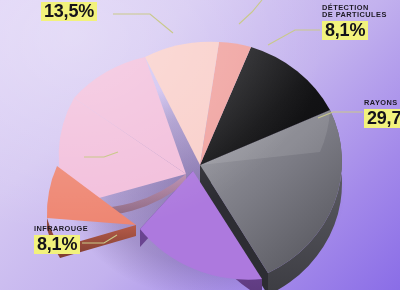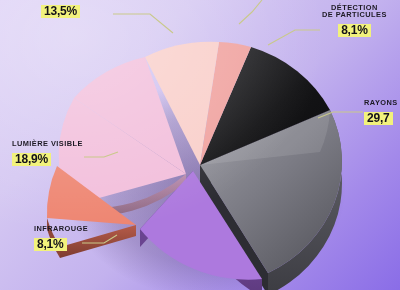--- a/index.html
+++ b/index.html
@@ -46,28 +46,28 @@
     color: #1d1a24;
     margin-bottom: 2.5px;
   }
   .callout .cat .ln {
     display: block;
   }
   .callout .val {
     display: inline-block;
     background: #f2f27c;
     color: #14121a;
-    font-size: 12px;
+    font-size: 18px;
     font-weight: bold;
     letter-spacing: -0.2px;
     padding: 0px 3px 1px 3px;
   }
   
   #lbl-ultraviolet { left: 41px; top: 2px; }
-  #lbl-detection   { left: 322px; top: 4px; text-align: center; }
+  #lbl-detection   { left: 322px; top: 4px; }
   #lbl-rayons      { left: 364px; top: 99px; }
   #lbl-visible     { left: 12px;  top: 140px; }
   #lbl-infrarouge  { left: 16px;  top: 225px; padding-left: 18px; }
   .leader {
     position: absolute;
     z-index: 5;
     pointer-events: none;
   }
 </style>
 </head>
@@ -176,26 +176,20 @@
     <span class="val sm">8,1%</span>
   </div>
 
   <div class="callout" id="lbl-rayons">
     <span class="cat">
       <span class="ln">RAYONS</span>
     </span>
     <span class="val">29,7</span>
   </div>
 
-  <div class="callout" id="lbl-visible">
-    <span class="cat">
-      <span class="ln">LUMIÈRE VISIBLE</span>
-    </span>
-    <span class="val">18,9%</span>
-  </div>
 
   <div class="callout" id="lbl-infrarouge">
     <span class="cat">
       <span class="ln">INFRAROUGE</span>
     </span>
     <span class="val">8,1%</span>
   </div>
 
 </div>
 

